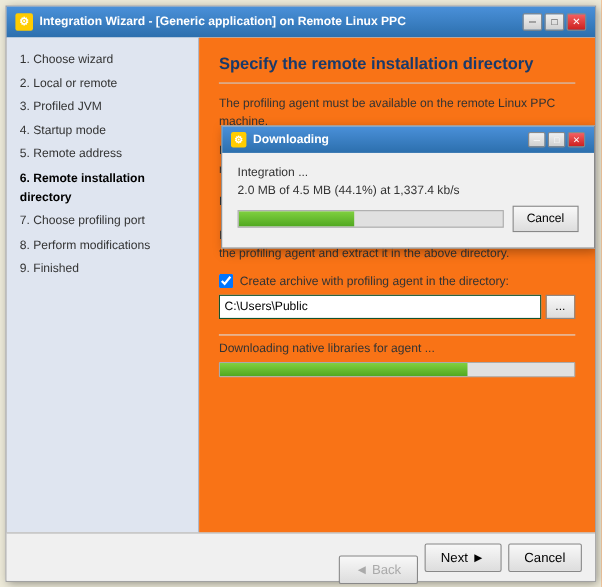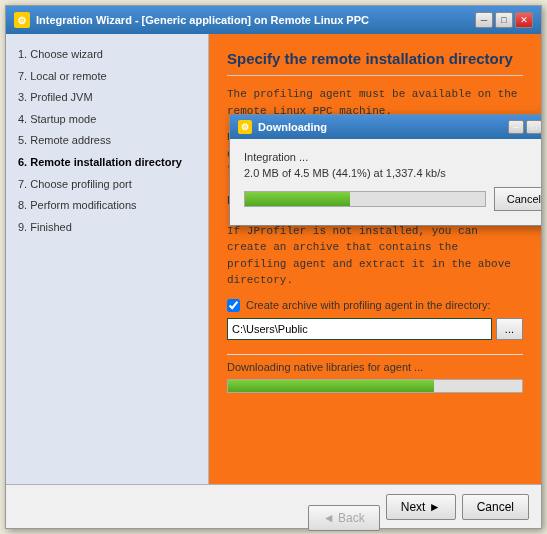--- a/index.html
+++ b/index.html
@@ -79,21 +79,21 @@
       color: white;
     }
 
     .content-area {
       display: flex;
       flex: 1;
       overflow: hidden;
     }
 
     .sidebar {
-      width: 203px;
+      width: 175px;
       background: #dfe5f0;
       border-right: 1px solid #b0b8c8;
       padding: 10px 8px;
       flex-shrink: 0;
     }
 
     .sidebar-item {
       padding: 2px 4px;
       font-size: 11px;
       color: #333;
@@ -120,21 +120,20 @@
       margin-bottom: 10px;
       border-bottom: 1px solid #ccc;
       padding-bottom: 8px;
     }
 
     .main-desc {
       font-size: 11px;
       color: #333;
       line-height: 1.5;
       margin-bottom: 10px;
-      font-family: Liberation Mono, monospace;
     }
 
     .field-row {
       display: flex;
       align-items: center;
       margin-bottom: 12px;
       gap: 6px;
     }
 
     .field-label {
@@ -375,21 +374,21 @@
       <div class="titlebar-btn">─</div>
       <div class="titlebar-btn">□</div>
       <div class="titlebar-btn close-btn">✕</div>
     </div>
   </div>
 
   <div class="content-area">
 
     <div class="sidebar">
       <div class="sidebar-item">1. Choose wizard</div>
-      <div class="sidebar-item">7. Local or remote</div>
+      <div class="sidebar-item">2. Local or remote</div>
       <div class="sidebar-item">3. Profiled JVM</div>
       <div class="sidebar-item">4. Startup mode</div>
       <div class="sidebar-item">5. Remote address</div>
       <div class="sidebar-item active">6. Remote installation directory</div>
       <div class="sidebar-item">7. Choose profiling port</div>
       <div class="sidebar-item">8. Perform modifications</div>
       <div class="sidebar-item">9. Finished</div>
     </div>
 
     <div class="main-panel">

